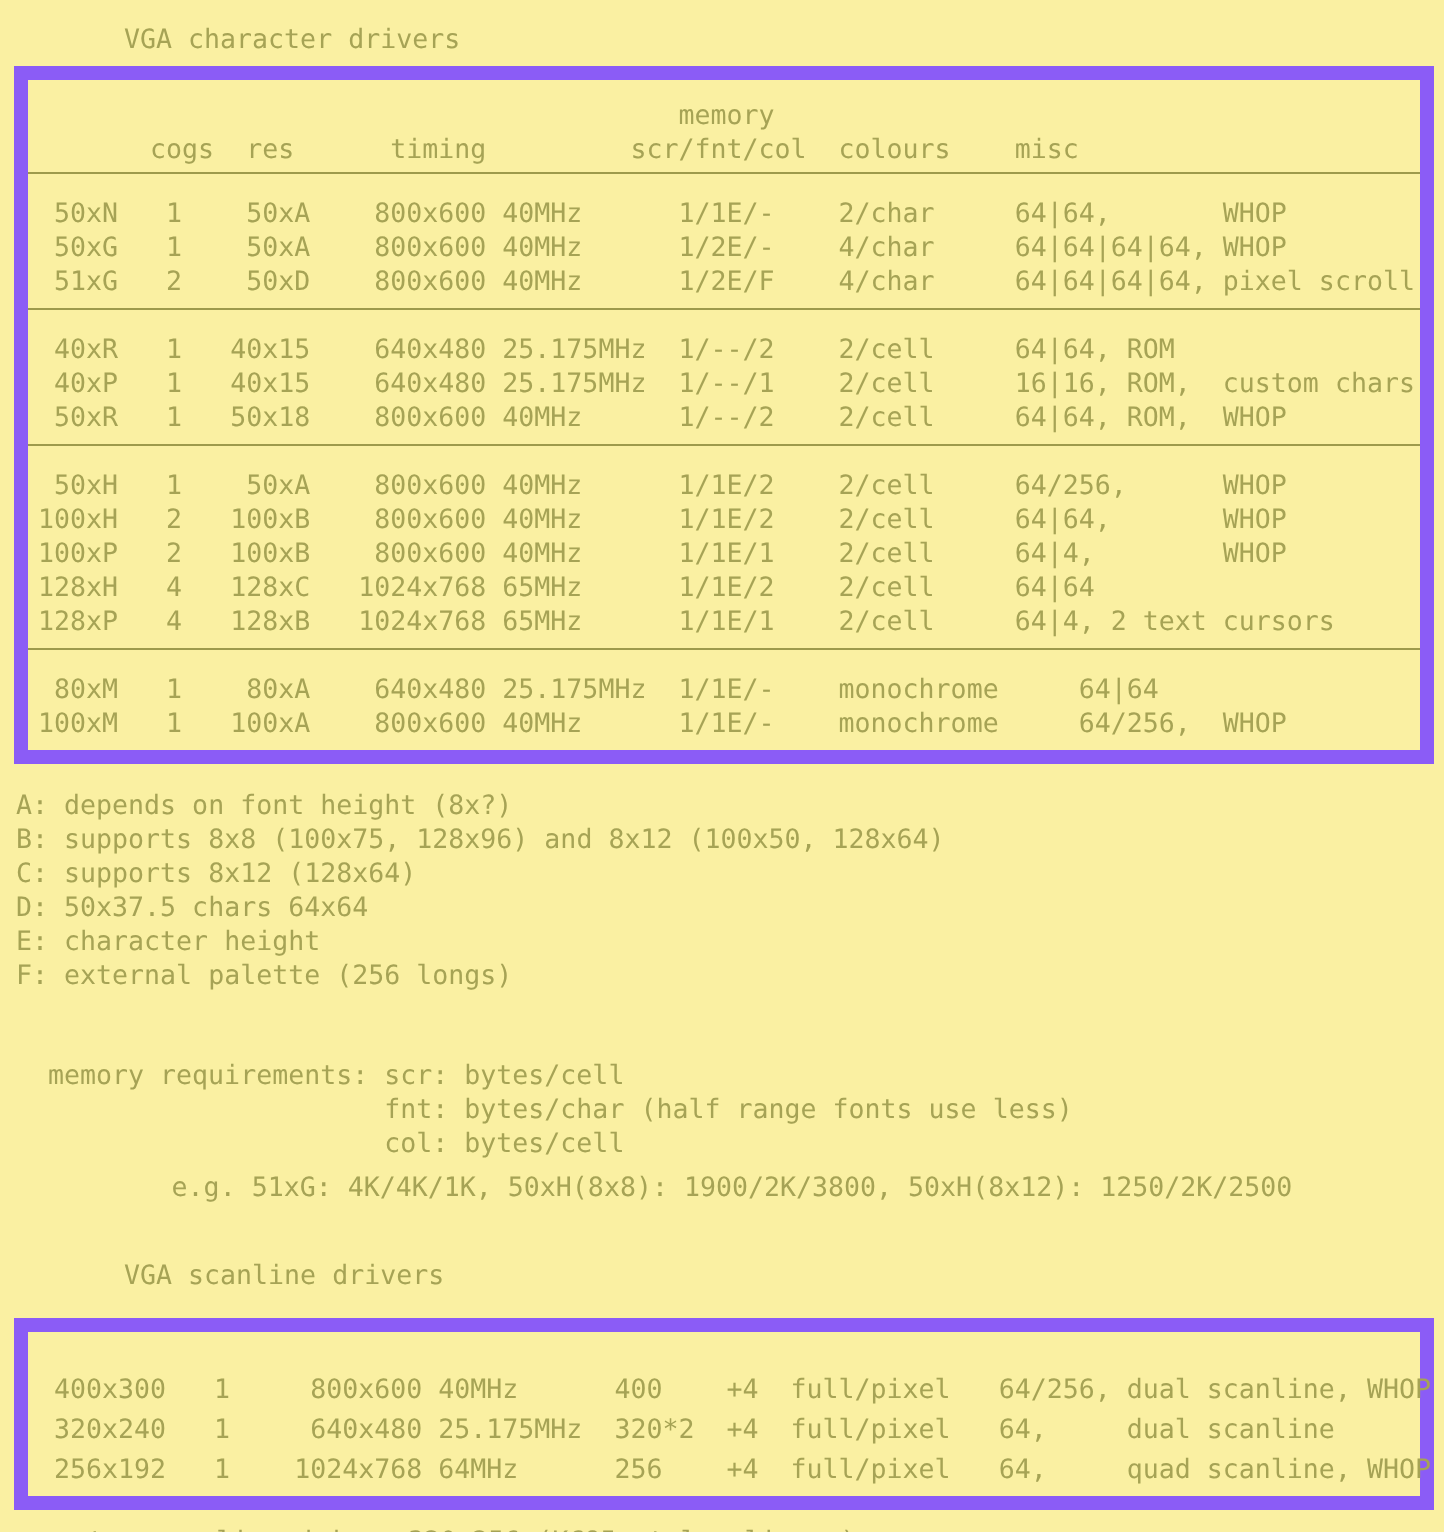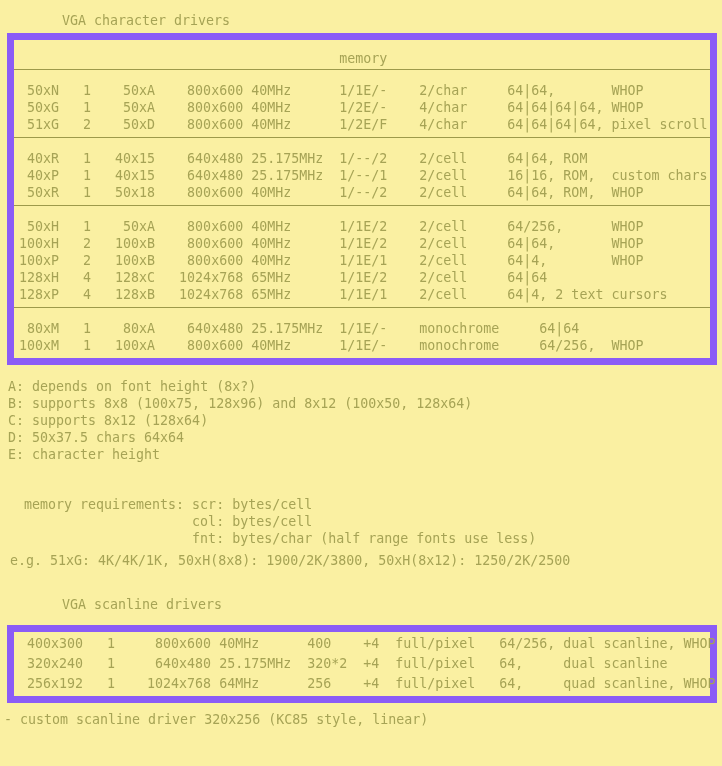--- a/index.html
+++ b/index.html
@@ -19,38 +19,41 @@
     margin-left:7px;
     width:710px;
     box-sizing:border-box;
     border:7px solid #8b5cf6;
   }
   .sec{padding:12px 0 4px 5px;border-top:1px solid #9d9a4b;}
   .sec:first-child{border-top:none;}
   .sec.hd{padding:10px 0 2px 5px;}
   .notes{margin:13px 0 0 8px;}
   .memblock{margin:33px 0 0 24px;}
-  .egline{margin:5px 0 0 10px;white-space:pre;}
+  .egline{margin:5px 0 0 10px;white-space:pre;text-align:center;}
   .title2{margin-top:15px;}
   .tbl2{margin-top:8px;}
-  .tbl2 .sec.rows{padding:2px 0 2px 5px;}
+  .tbl2 .sec.rows{padding:20px 0 2px 5px;}
   .tbl2 .sec.rows .ln{height:20px;line-height:20px;}
   .bottomnote{margin:8px 0 0 4px;white-space:pre;}
 </style>
 </head>
 <body>
 
 <div class="screen">
 
   <div class="title">VGA character drivers</div>
 
   <div class="tbl">
     <div class="sec hd">
       <div>
           <div class="ln">                                        memory</div>
+        </div>
+      <div>
+          <div class="ln">       cogs  res      timing         scr/fnt/col  colours    misc</div>
         </div>
     </div>
     <div class="sec">
         <div class="ln"> 50xN   1    50xA    800x600 40MHz      1/1E/-    2/char     64|64,       WHOP</div>
         <div class="ln"> 50xG   1    50xA    800x600 40MHz      1/2E/-    4/char     64|64|64|64, WHOP</div>
         <div class="ln"> 51xG   2    50xD    800x600 40MHz      1/2E/F    4/char     64|64|64|64, pixel scroll</div>
       </div>
     <div class="sec">
         <div class="ln"> 40xR   1   40x15    640x480 25.175MHz  1/--/2    2/cell     64|64, ROM</div>
         <div class="ln"> 40xP   1   40x15    640x480 25.175MHz  1/--/1    2/cell     16|16, ROM,  custom chars</div>
@@ -68,26 +71,27 @@
         <div class="ln">100xM   1   100xA    800x600 40MHz      1/1E/-    monochrome     64/256,  WHOP</div>
       </div>
   </div>
 
   <div class="notes">
       <div class="ln">A: depends on font height (8x?)</div>
       <div class="ln">B: supports 8x8 (100x75, 128x96) and 8x12 (100x50, 128x64)</div>
       <div class="ln">C: supports 8x12 (128x64)</div>
       <div class="ln">D: 50x37.5 chars 64x64</div>
       <div class="ln">E: character height</div>
+      <div class="ln">F: external palette (256 longs)</div>
     </div>
 
   <div class="memblock">
       <div class="ln">memory requirements: scr: bytes/cell</div>
+      <div class="ln">                     fnt: bytes/char (half range fonts use less)</div>
       <div class="ln">                     col: bytes/cell</div>
-      <div class="ln">                     fnt: bytes/char (half range fonts use less)</div>
     </div>
 
   <div class="egline">e.g. 51xG: 4K/4K/1K, 50xH(8x8): 1900/2K/3800, 50xH(8x12): 1250/2K/2500</div>
 
   <div class="title title2">VGA scanline drivers</div>
 
   <div class="tbl tbl2">
     <div class="sec rows">
         <div class="ln"> 400x300   1     800x600 40MHz      400    +4  full/pixel   64/256, dual scanline, WHOP</div>
         <div class="ln"> 320x240   1     640x480 25.175MHz  320*2  +4  full/pixel   64,     dual scanline</div>

